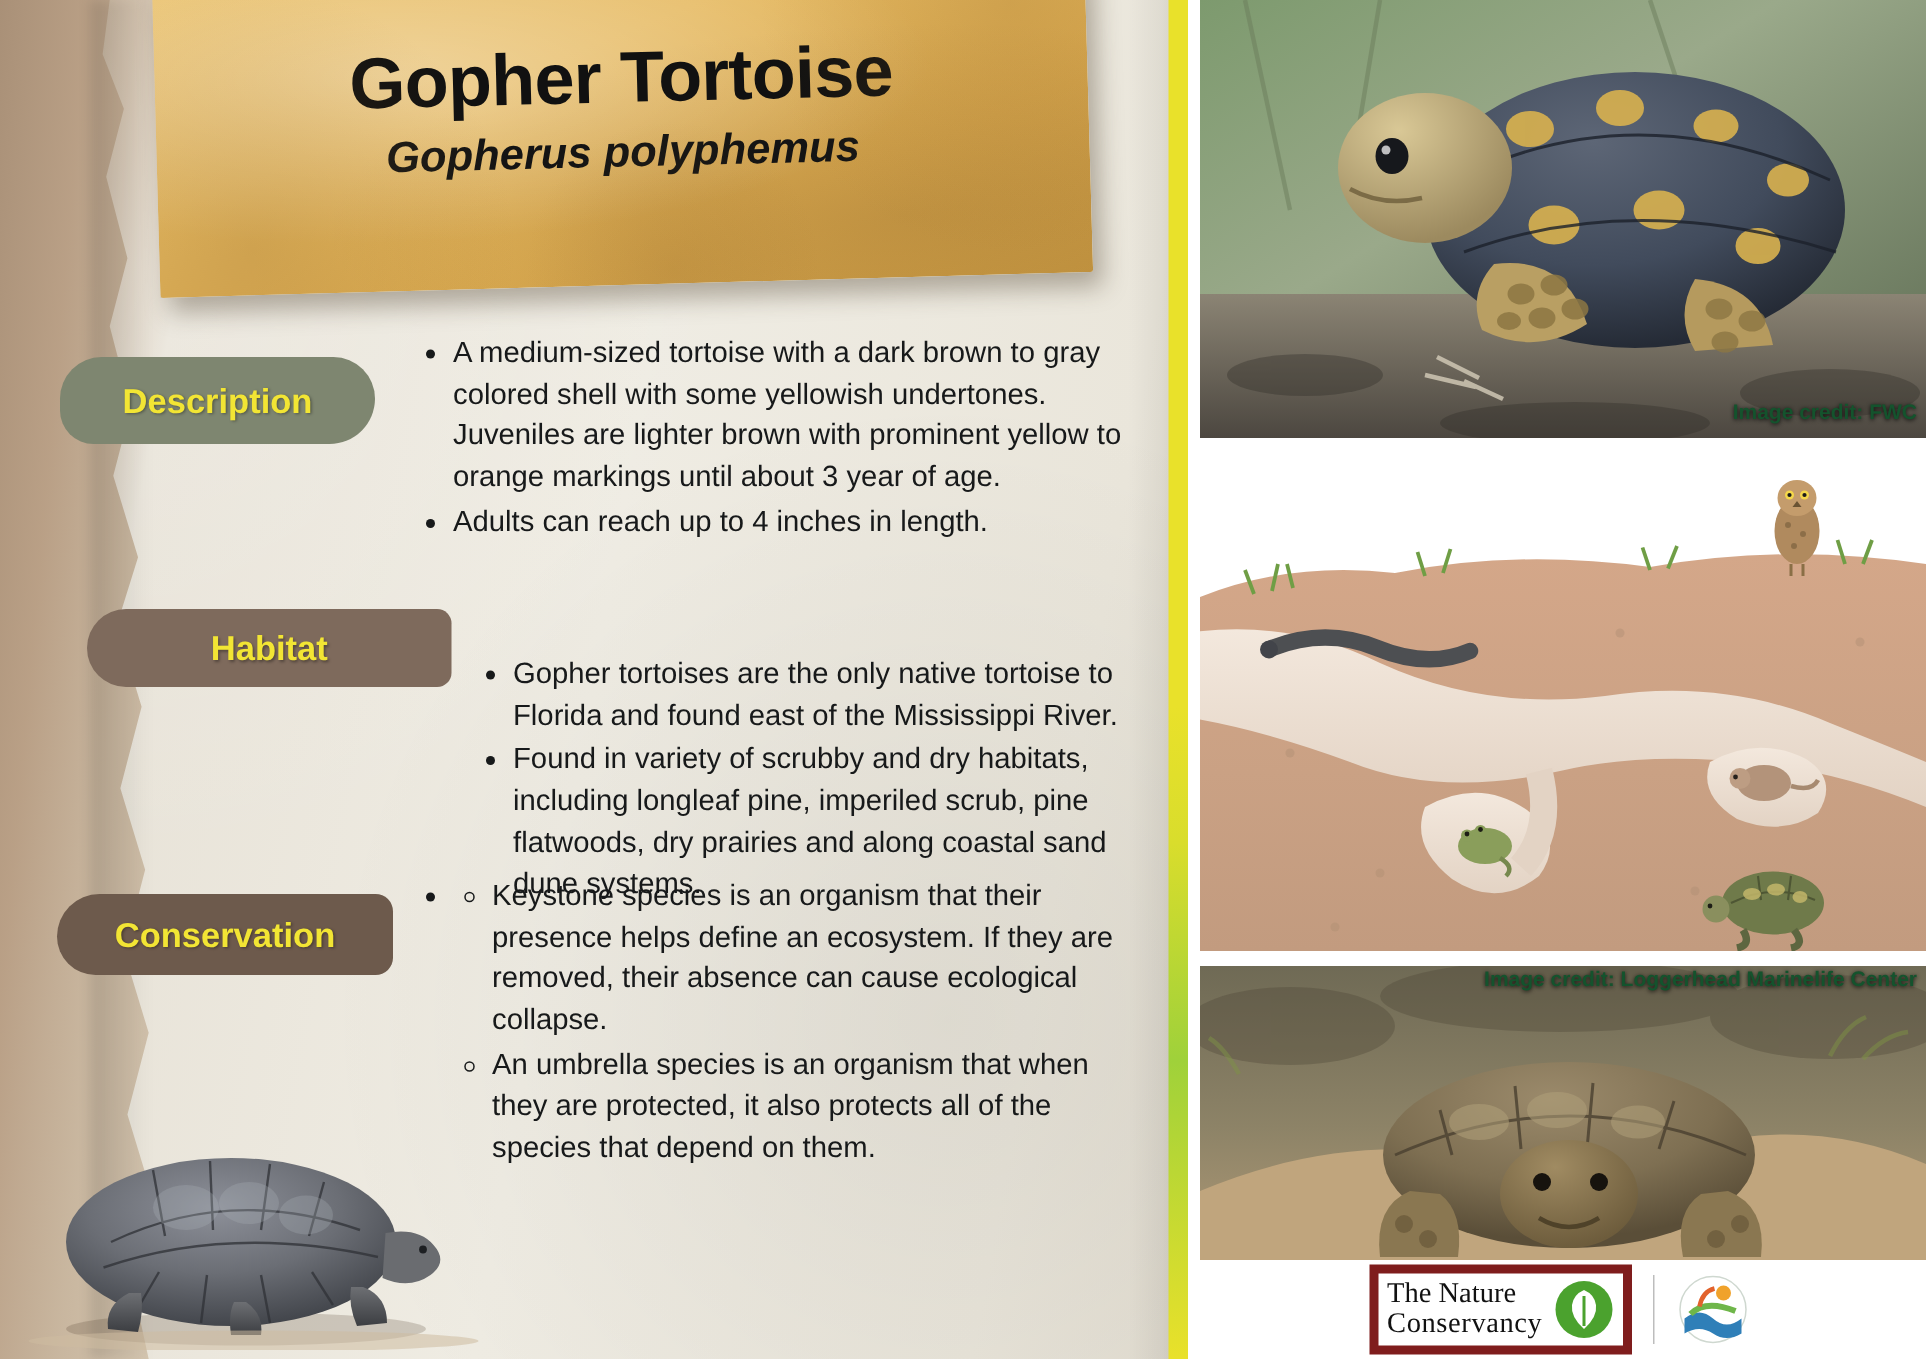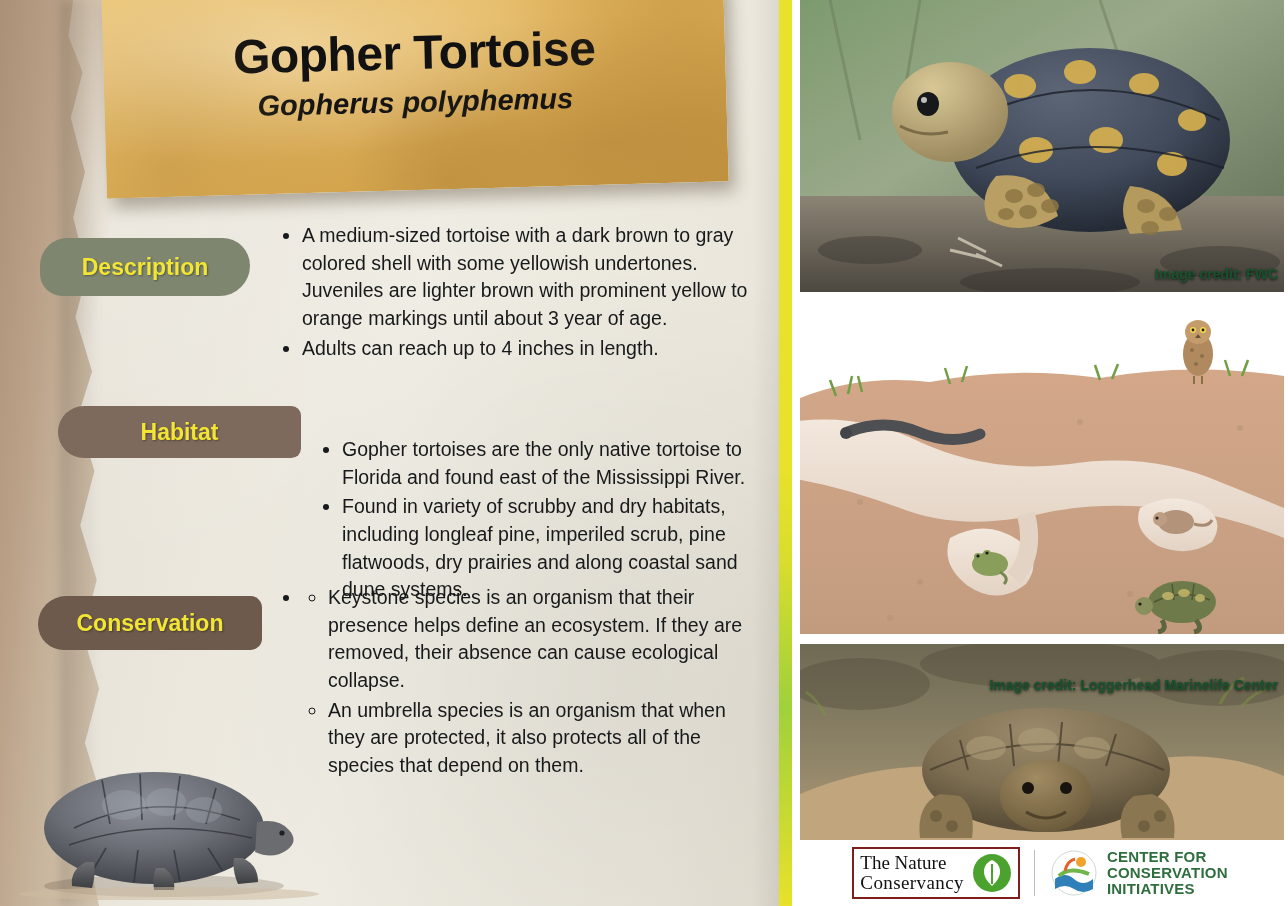--- a/index.html
+++ b/index.html
@@ -182,39 +182,39 @@
 
   .credit {
     position: absolute;
     color: #14532d;
     font-size: 14px;
     font-weight: bold;
     text-shadow: 0 1px 3px rgba(0,0,0,0.85);
     z-index: 5;
   }
   #credit-1 { right: 10px; top: 266px; }
-  #credit-3 { right: 10px; top: 677px; }
+  #credit-3 { right: 10px; top: 644px; }
 
   
   #logo-bar {
     position: absolute;
     left: 792px; top: 840px;
     width: 496px; height: 66px;
     background: #ffffff;
     display: flex;
     align-items: center;
     justify-content: center;
     gap: 14px;
   }
   #logo-tnc {
     display: flex;
     align-items: center;
     gap: 8px;
     padding: 4px 6px;
-    border: 2px solid #7f1d1d;
+    border: 6px solid #7f1d1d;
   }
   #tnc-words {
     font-family: "Liberation Serif", serif;
     line-height: 1.06;
     color: #111111;
   }
   #tnc-line1 { font-size: 19px; }
   #tnc-line2 { font-size: 19px; letter-spacing: 0.4px; text-align: right; }
   #logo-divider {
     width: 1px; height: 46px; background: #bdbdbd;
@@ -589,21 +589,16 @@
     <div id="logo-divider"></div>
 
     <div id="logo-ccI">
       <svg width="50" height="48" viewBox="0 0 50 48">
         <circle cx="25" cy="24" r="22" fill="#ffffff" stroke="#cfd8d0"></circle>
         <path d="M6 30 q10 -8 19 0 q9 8 19 0 l0 10 q-10 6 -19 0 q-9 -6 -19 0 z" fill="#2f7fb8"></path>
         <path d="M10 27 q10 -10 30 -2" stroke="#6fb64a" stroke-width="4" fill="none"></path>
         <circle cx="32" cy="13" r="5" fill="#f0a22b"></circle>
         <path d="M16 22 q2 -10 10 -12" stroke="#e2622c" stroke-width="3" fill="none"></path>
       </svg>
-      <div id="cci-words">
-        <div class="cci-line">CENTER FOR</div>
-        <div class="cci-line">CONSERVATION</div>
-        <div class="cci-line">INITIATIVES</div>
-      </div>
     </div>
   </div>
 
 </div>
 
 </body></html>

